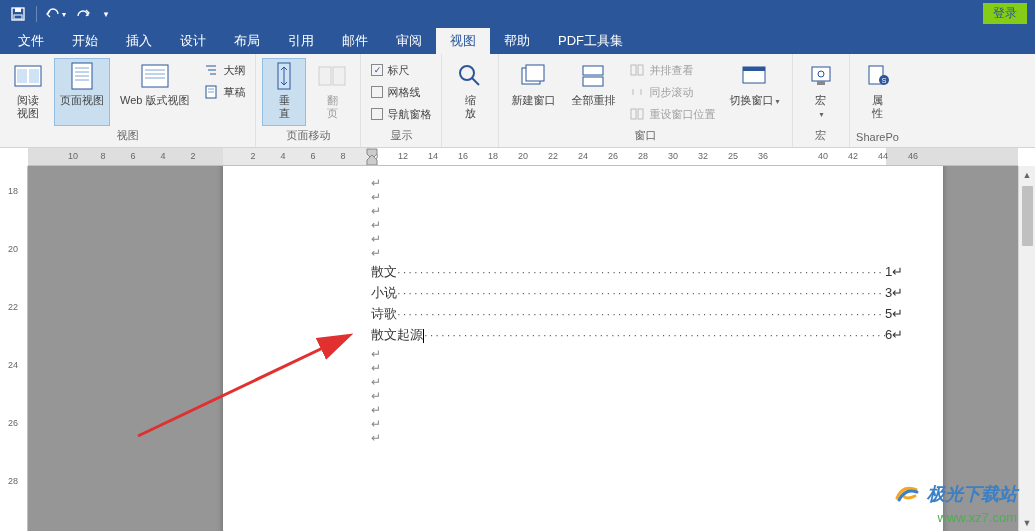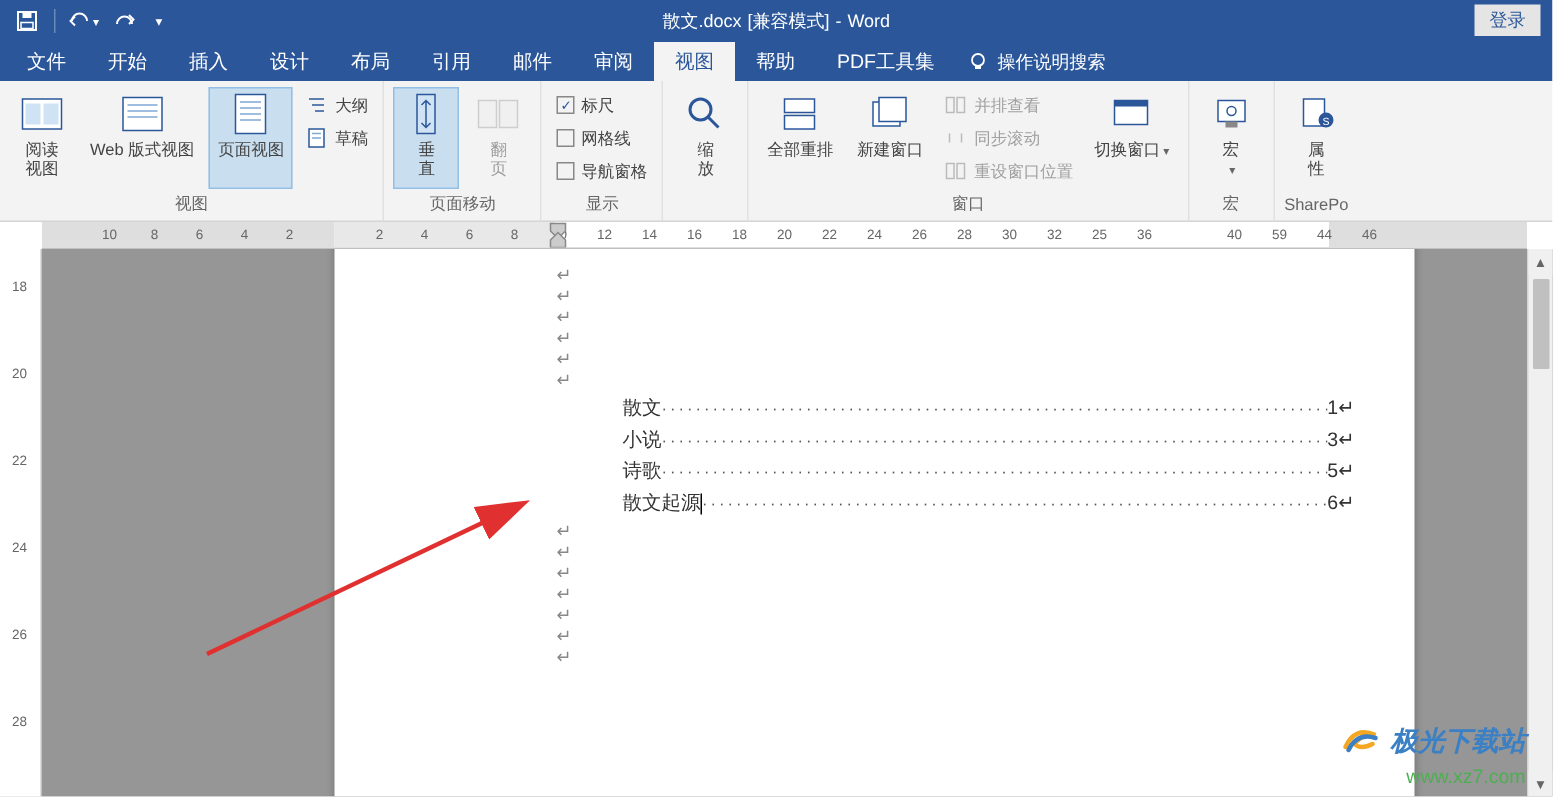--- a/index.html
+++ b/index.html
@@ -3,21 +3,21 @@
 <meta charset="utf-8">
 <style>
 * { margin: 0; padding: 0; box-sizing: border-box; font-family: "Microsoft YaHei", sans-serif; }
 body { width: 1035px; height: 531px; overflow: hidden; background: #fff; position: relative; }
 
 .titlebar { height: 28px; background: #2b579a; display: flex; align-items: center; color: #fff; font-size: 12px; position: relative; }
 .qat { display: flex; align-items: center; gap: 4px; padding-left: 6px; }
 .qat-btn { width: 24px; height: 22px; display: flex; align-items: center; justify-content: center; cursor: pointer; }
 .qat-sep { width: 1px; height: 16px; background: rgba(255,255,255,0.3); margin: 0 2px; }
 .title-center { position: absolute; left: 50%; transform: translateX(-50%); display: flex; align-items: center; gap: 4px; }
-.login-btn { position: absolute; right: 8px; top: 3px; background: #e5e5e5; color: #2b579a; padding: 2px 10px; font-size: 12px; cursor: pointer; }
+.login-btn { position: absolute; right: 8px; top: 3px; background: #84cc16; color: #2b579a; padding: 2px 10px; font-size: 12px; cursor: pointer; }
 
 .menubar { height: 26px; background: #2b579a; display: flex; align-items: stretch; padding-left: 4px; }
 .menu-item { color: #fff; font-size: 13px; padding: 0 14px; display: flex; align-items: center; cursor: pointer; }
 .menu-item.active { background: #f3f3f3; color: #2b579a; }
 .tell-me { display: flex; align-items: center; color: #fff; font-size: 12px; margin-left: 8px; gap: 6px; }
 .bulb { width: 14px; height: 14px; }
 
 .ribbon { height: 94px; background: #f3f3f3; border-bottom: 1px solid #d4d4d4; display: flex; }
 .rgroup { border-right: 1px solid #e1e1e1; display: flex; flex-direction: column; justify-content: space-between; padding: 4px 6px 2px; }
 .rgroup-body { display: flex; gap: 4px; flex: 1; }
@@ -40,21 +40,21 @@
 
 .doc-area { position: absolute; top: 166px; bottom: 0; left: 0; right: 0; background: #999; display: flex; }
 .ruler-v { width: 28px; background: #fff; border-right: 1px solid #c0c0c0; position: relative; flex-shrink: 0; }
 .rv-tick { position: absolute; font-size: 9px; color: #666; left: 8px; }
 
 .canvas { flex: 1; background: #969696; overflow: hidden; position: relative; }
 .page { position: absolute; left: 195px; top: -10px; width: 720px; background: #fff; box-shadow: 0 0 6px rgba(0,0,0,0.3); padding: 20px 0; height: 600px; }
 .page-content { padding-left: 148px; padding-right: 40px; font-size: 13px; color: #333; }
 .para-mark { color: #888; font-size: 12px; }
 .toc-line { display: flex; align-items: baseline; margin: 3px 0; white-space: nowrap; }
-.toc-label { flex-shrink: 0; margin-left: 44px; }
+.toc-label { flex-shrink: 0; }
 .toc-dots { flex: 1; overflow: hidden; letter-spacing: 2px; color: #555; font-size: 11px; }
 .toc-num { flex-shrink: 0; }
 .cursor-line { display: inline-block; width: 1px; height: 14px; background: #000; vertical-align: middle; }
 
 .arrow-ann { position: absolute; pointer-events: none; }
 .scroll-v { position: absolute; right: 0; top: 166px; bottom: 0; width: 17px; background: #f0f0f0; border-left: 1px solid #d4d4d4; }
 .scroll-arrow { height: 17px; background: #f0f0f0; display: flex; align-items: center; justify-content: center; font-size: 9px; color: #666; cursor: pointer; }
 .scroll-thumb { position: absolute; left: 3px; width: 11px; background: #c0c0c0; border-radius: 1px; }
 
 .watermark { position: absolute; right: 18px; bottom: 6px; text-align: right; pointer-events: none; }
@@ -86,88 +86,75 @@
     </div>
     <div class="qat-btn">
       <svg width="14" height="12" viewBox="0 0 14 12">
           <path d="M2 8 A5 5 0 0 1 12 8" fill="none" stroke="#fff" stroke-width="1.3"></path>
           <path d="M10 5 L13 8 L10 11" fill="none" stroke="#fff" stroke-width="1.3" transform="translate(0,-3)"></path>
         </svg>
     </div>
     <div class="qat-btn" style="width:14px">
         <span style="color:#fff;font-size:9px">▾</span>
       </div>
-  </div>
-  <div class="title-center">
-    <span>散文.docx</span>
-    <span>[兼容模式]</span>
-    <span>-</span>
-    <span>Word</span>
   </div>
   <div class="login-btn">登录</div>
 </div>
 
 <div class="menubar">
   <div class="menu-item">文件</div>
   <div class="menu-item">开始</div>
   <div class="menu-item">插入</div>
   <div class="menu-item">设计</div>
   <div class="menu-item">布局</div>
   <div class="menu-item">引用</div>
   <div class="menu-item">邮件</div>
   <div class="menu-item">审阅</div>
   <div class="menu-item active">视图</div>
   <div class="menu-item">帮助</div>
   <div class="menu-item">PDF工具集</div>
-  <div class="tell-me">
-    <svg class="bulb" viewBox="0 0 14 14">
-        <circle cx="7" cy="6" r="4" fill="none" stroke="#fff" stroke-width="1.2"></circle>
-        <rect x="5" y="10" width="4" height="2" fill="#fff"></rect>
-      </svg>
-    <span>操作说明搜索</span>
-  </div>
 </div>
 
 <div class="ribbon">
 
   <div class="rgroup">
     <div class="rgroup-body">
       <div class="big-btn">
         <div class="icon-box">
             <svg width="28" height="22">
               <rect x="1" y="1" width="26" height="20" fill="#fff" stroke="#2b579a"></rect>
               <rect x="3" y="4" width="10" height="14" fill="#d0e3f5"></rect>
               <rect x="15" y="4" width="10" height="14" fill="#d0e3f5"></rect>
             </svg>
           </div>
         <div class="lbl" style="white-space:pre">阅读
 视图</div>
-      </div>
-      <div class="big-btn">
-        <div class="icon-box">
-            <svg width="28" height="24">
-              <rect x="1" y="1" width="26" height="22" fill="#fff" stroke="#2b579a"></rect>
-              <line x1="4" y1="6" x2="24" y2="6" stroke="#7fa8d4"></line>
-              <line x1="4" y1="10" x2="24" y2="10" stroke="#7fa8d4"></line>
-              <line x1="4" y1="14" x2="24" y2="14" stroke="#7fa8d4"></line>
-            </svg>
-          </div>
-        <div class="lbl">Web 版式视图</div>
       </div>
       <div class="big-btn active">
         <div class="icon-box">
             <svg width="24" height="28">
               <rect x="2" y="1" width="20" height="26" fill="#fff" stroke="#2b579a"></rect>
               <line x1="5" y1="6" x2="19" y2="6" stroke="#7fa8d4"></line>
               <line x1="5" y1="10" x2="19" y2="10" stroke="#7fa8d4"></line>
               <line x1="5" y1="14" x2="19" y2="14" stroke="#7fa8d4"></line>
               <line x1="5" y1="18" x2="19" y2="18" stroke="#7fa8d4"></line>
             </svg>
           </div>
         <div class="lbl">页面视图</div>
+      </div>
+      <div class="big-btn">
+        <div class="icon-box">
+            <svg width="28" height="24">
+              <rect x="1" y="1" width="26" height="22" fill="#fff" stroke="#2b579a"></rect>
+              <line x1="4" y1="6" x2="24" y2="6" stroke="#7fa8d4"></line>
+              <line x1="4" y1="10" x2="24" y2="10" stroke="#7fa8d4"></line>
+              <line x1="4" y1="14" x2="24" y2="14" stroke="#7fa8d4"></line>
+            </svg>
+          </div>
+        <div class="lbl">Web 版式视图</div>
       </div>
       <div class="small-btn-col">
         <div class="small-btn">
           <span class="small-icon">
               <svg width="14" height="14">
                 <line x1="2" y1="3" x2="12" y2="3" stroke="#2b579a"></line>
                 <line x1="4" y1="7" x2="12" y2="7" stroke="#2b579a"></line>
                 <line x1="6" y1="11" x2="12" y2="11" stroke="#2b579a"></line>
               </svg>
             </span>
@@ -246,35 +233,35 @@
         <div class="lbl" style="white-space:pre">缩
 放</div>
       </div>
     </div>
   </div>
 
   <div class="rgroup">
     <div class="rgroup-body">
       <div class="big-btn">
         <div class="icon-box">
+            <svg width="26" height="24">
+              <rect x="2" y="4" width="18" height="16" fill="#fff" stroke="#2b579a"></rect>
+              <rect x="6" y="1" width="18" height="16" fill="#fff" stroke="#2b579a"></rect>
+            </svg>
+          </div>
+        <div class="lbl">新建窗口</div>
+      </div>
+      <div class="big-btn">
+        <div class="icon-box">
             <svg width="24" height="24">
               <rect x="2" y="2" width="20" height="9" fill="#fff" stroke="#2b579a"></rect>
               <rect x="2" y="13" width="20" height="9" fill="#fff" stroke="#2b579a"></rect>
             </svg>
           </div>
         <div class="lbl">全部重排</div>
-      </div>
-      <div class="big-btn">
-        <div class="icon-box">
-            <svg width="26" height="24">
-              <rect x="2" y="4" width="18" height="16" fill="#fff" stroke="#2b579a"></rect>
-              <rect x="6" y="1" width="18" height="16" fill="#fff" stroke="#2b579a"></rect>
-            </svg>
-          </div>
-        <div class="lbl">新建窗口</div>
       </div>
       <div class="small-btn-col">
         <div class="small-btn disabled">
             <span class="small-icon">
               <svg width="14" height="12">
                 <rect x="1" y="1" width="5" height="10" fill="none" stroke="#bbb"></rect>
                 <rect x="8" y="1" width="5" height="10" fill="none" stroke="#bbb"></rect>
               </svg>
             </span>
             <span>并排查看</span>
@@ -415,21 +402,21 @@
       <div class="ruler-tick" style="position: absolute; left: 705px;">
         <span class="num">25</span>
       </div>
       <div class="ruler-tick" style="position: absolute; left: 735px;">
         <span class="num">36</span>
       </div>
       <div class="ruler-tick" style="position: absolute; left: 795px;">
         <span class="num">40</span>
       </div>
       <div class="ruler-tick" style="position: absolute; left: 825px;">
-        <span class="num">59</span>
+        <span class="num">42</span>
       </div>
       <div class="ruler-tick" style="position: absolute; left: 855px;">
         <span class="num">44</span>
       </div>
       <div class="ruler-tick" style="position: absolute; left: 885px;">
         <span class="num">46</span>
       </div>
     </div>
   <svg style="position:absolute;left:338px;top:0" width="12" height="18">
       <path d="M1 1 L11 1 L11 6 L6 11 L1 6 Z" fill="#ccc" stroke="#888"></path>

